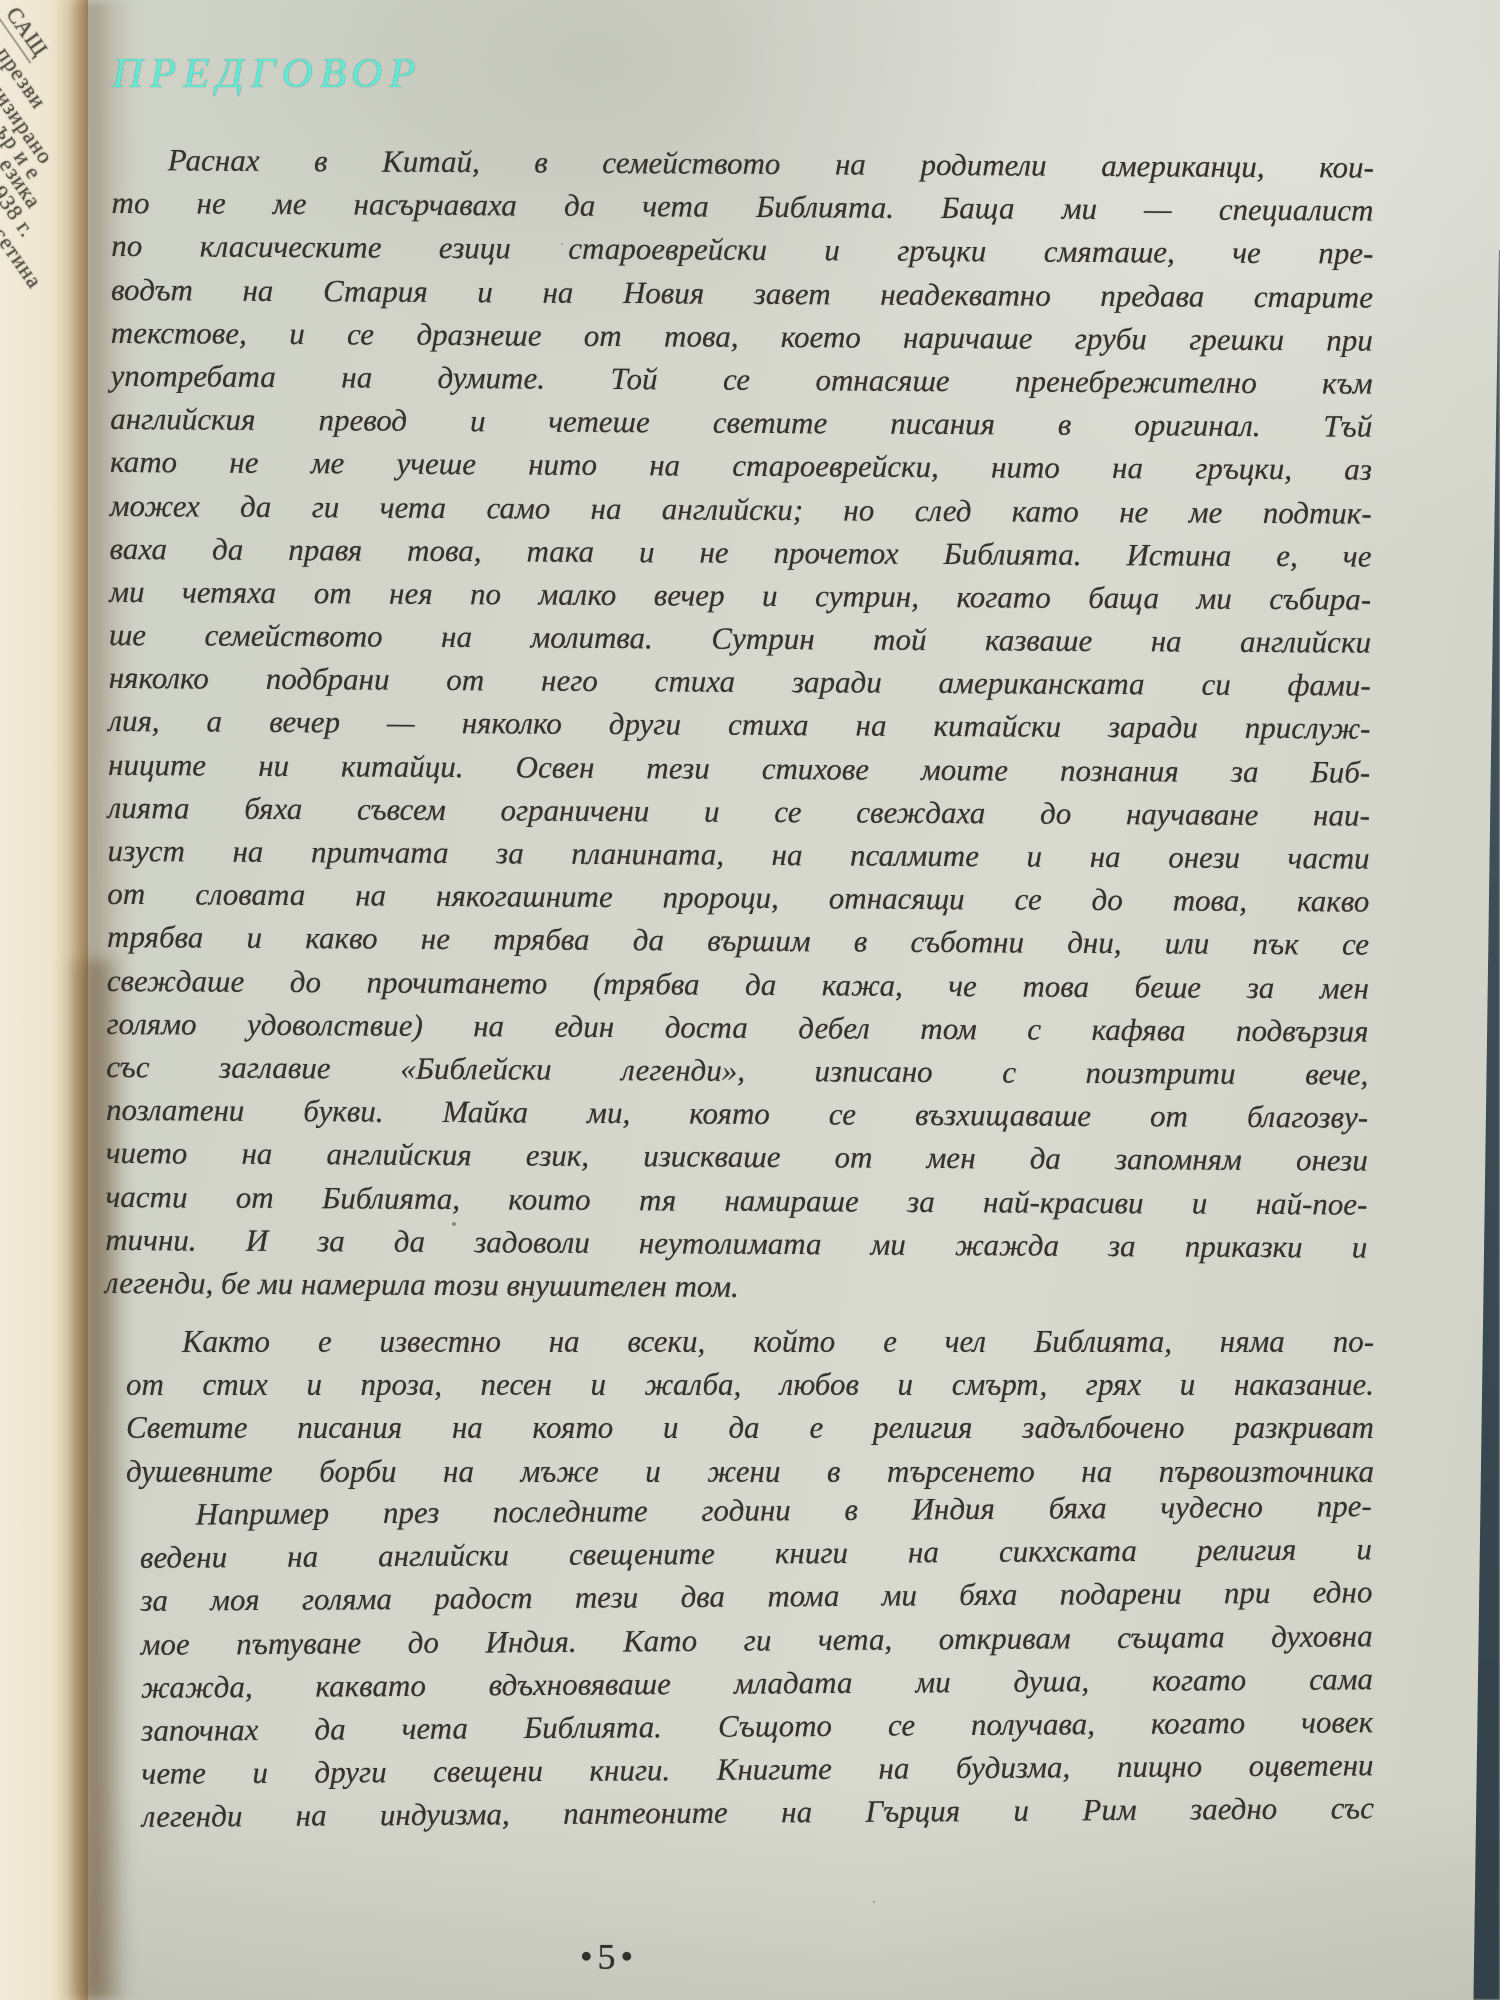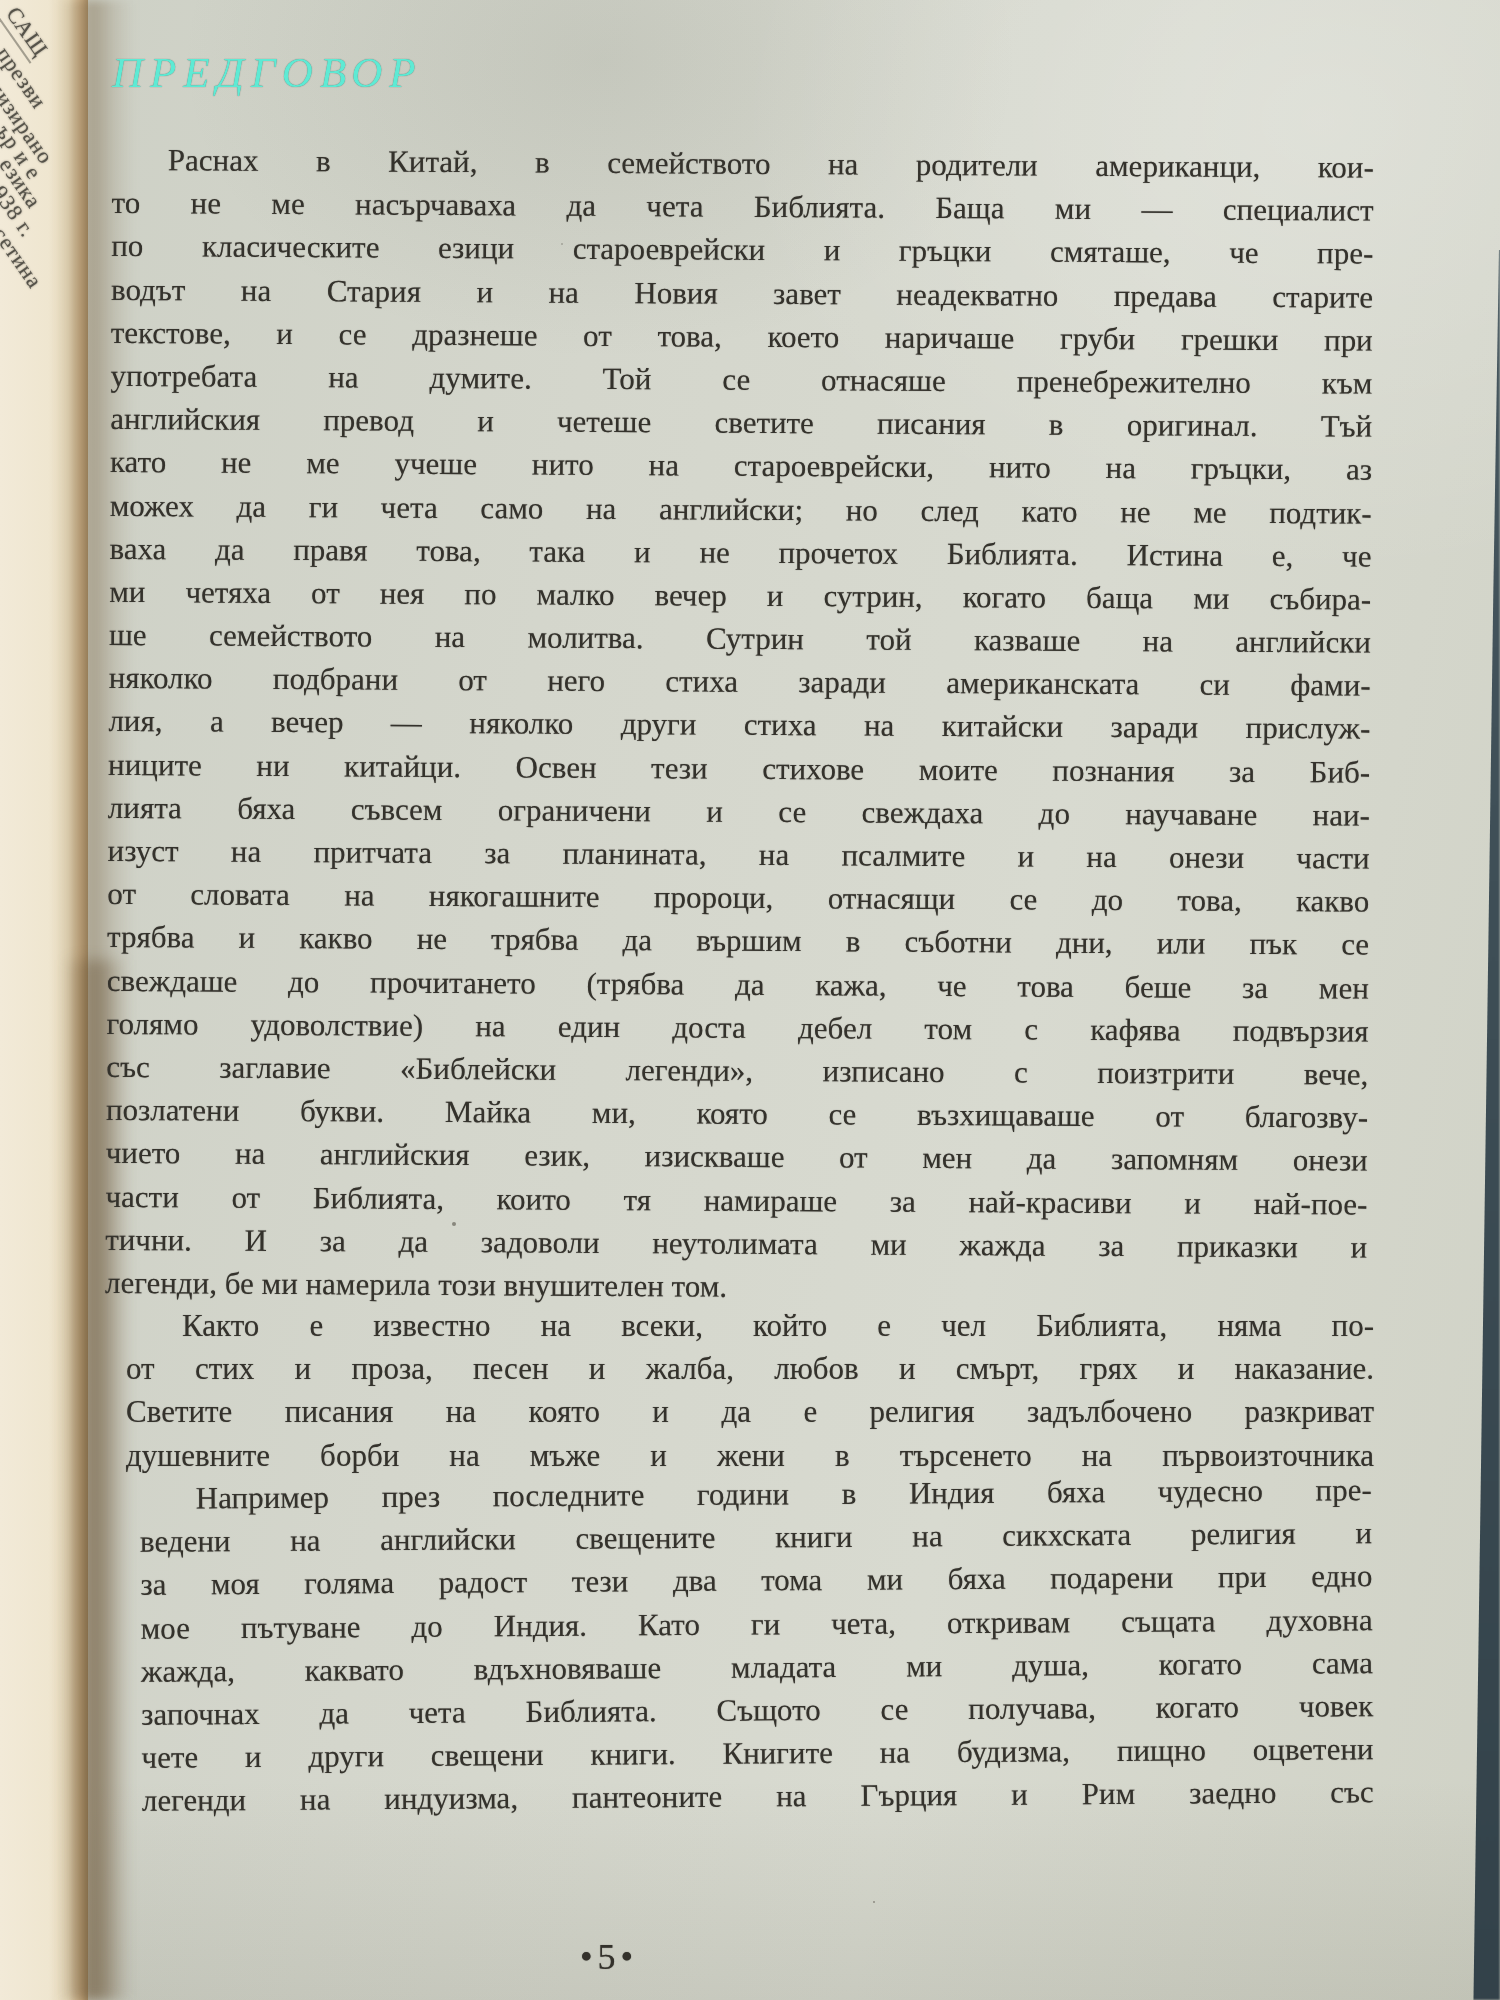--- a/index.html
+++ b/index.html
@@ -51,26 +51,26 @@
   }
   
   .title{
     position:absolute;left:112px;top:48px;width:1262px;text-align:left;
     font-style:italic;font-size:43px;letter-spacing:7px;color:#5eead4;
     text-shadow:0 0 1px rgba(51,49,43,0.65);
   }
   
   .body-text{
     position:absolute;left:112px;top:138px;width:1262px;
-    font-size:31px;line-height:43.2px;color:#34322c;
+    font-style:italic;font-size:31px;line-height:43.2px;color:#34322c;
     text-shadow:0 0 1px rgba(52,50,44,0.55);
   }
   .paragraph{position:relative;}
   .p0{transform:rotate(0.35deg);transform-origin:0 0;}
-  .p1{padding-left:14px;}
+  .p1{padding-left:14px;margin-top:16px;}
   .p2{transform:rotate(-0.4deg);transform-origin:0 100%;padding-left:30px;}
   .text-line{height:43.2px;text-align:justify;text-align-last:justify;white-space:normal;}
   .text-line.first{text-indent:56px;}
   .text-line.endline{text-align-last:left;}
   
   .page-num{
     position:absolute;left:580px;top:1936px;
     font-size:36px;letter-spacing:5px;color:#33312b;
     text-shadow:0 0 1px rgba(51,49,43,0.65);
   }

